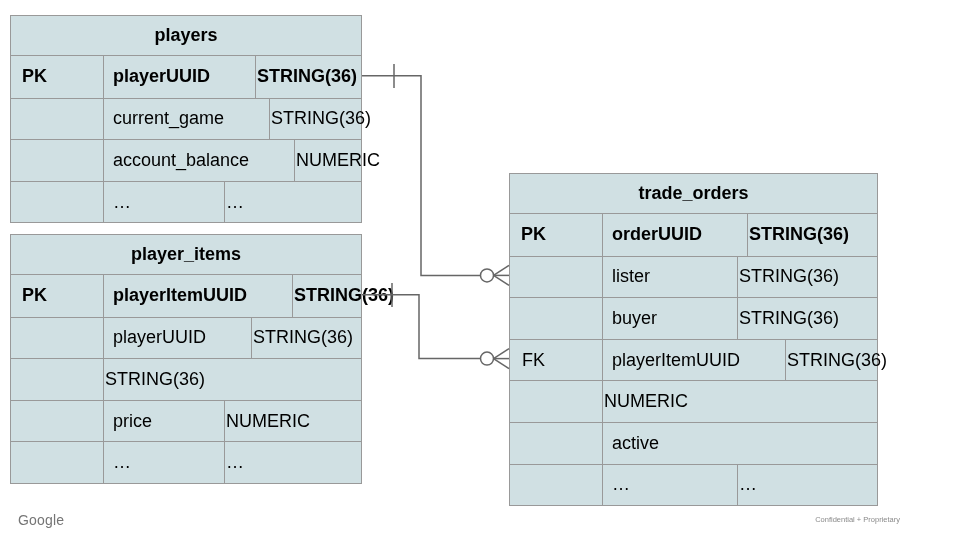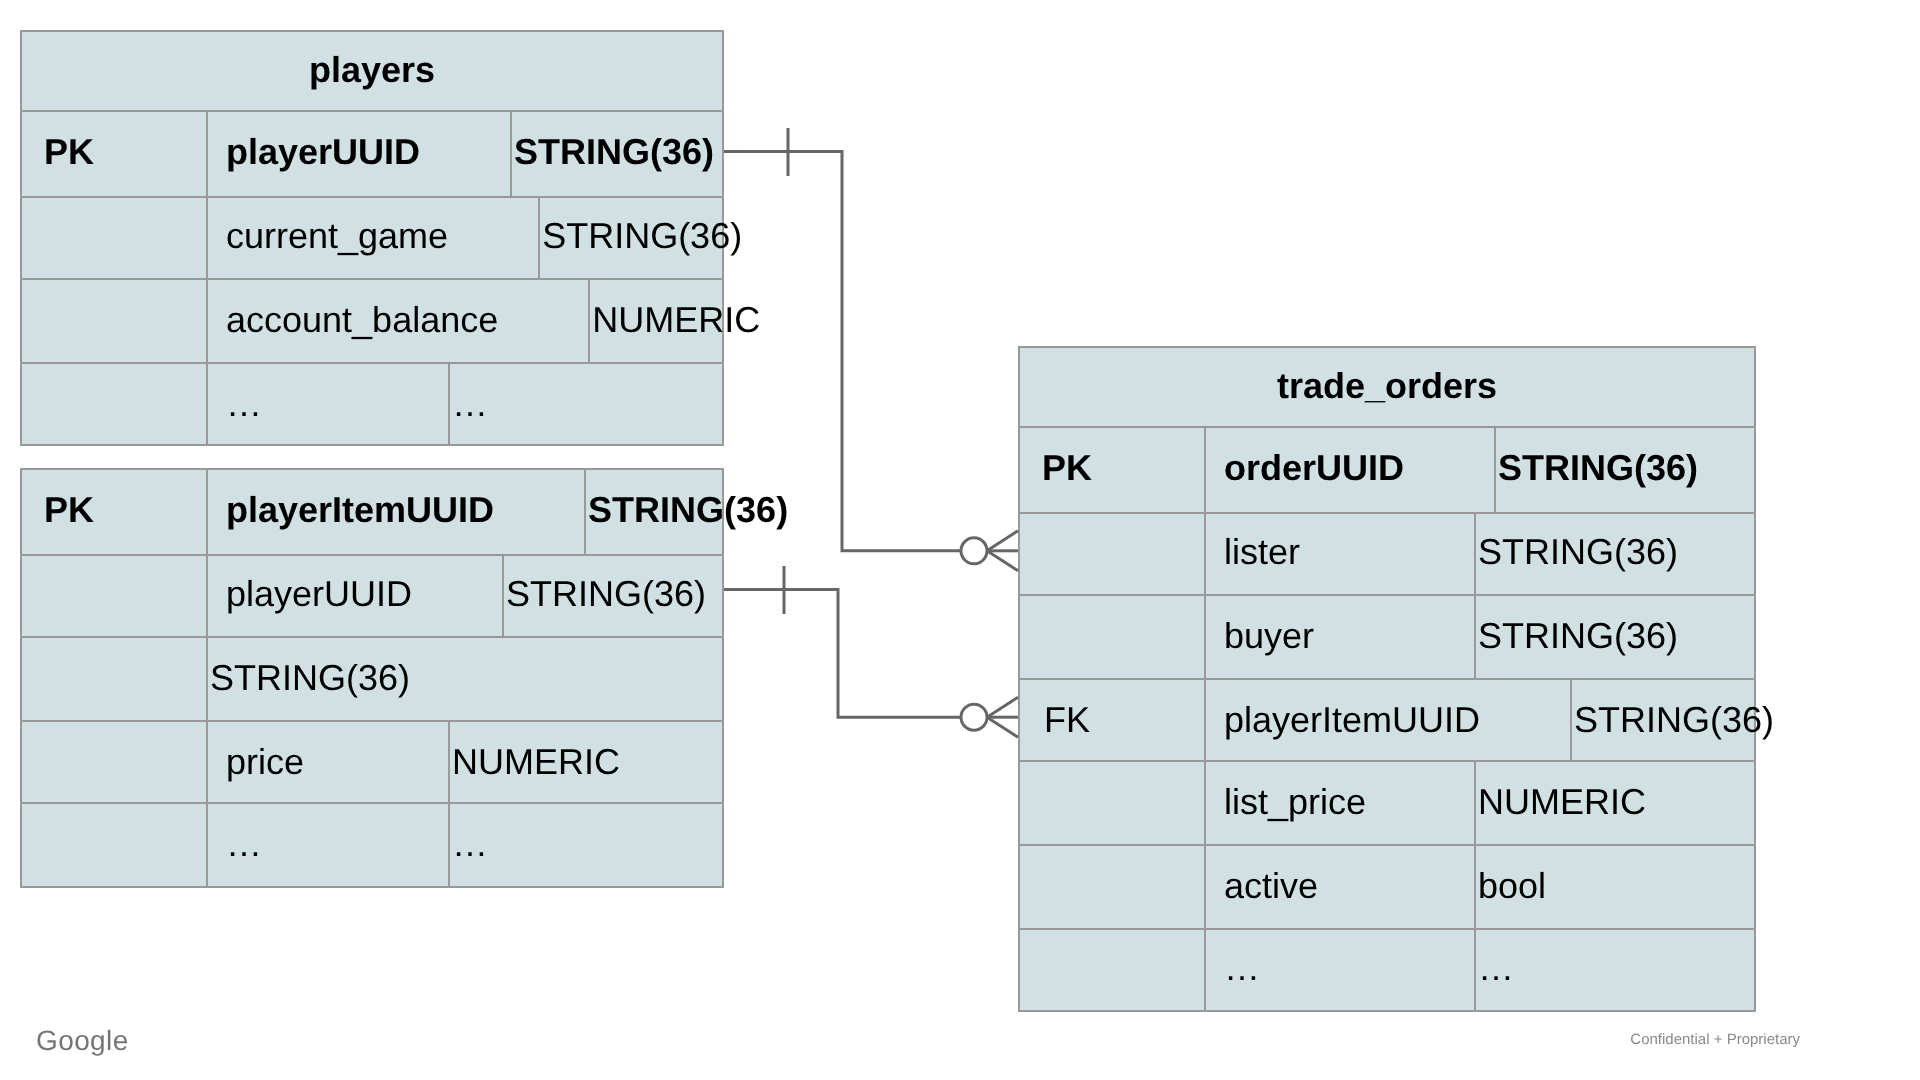--- a/index.html
+++ b/index.html
@@ -128,20 +128,21 @@
         <div class="cell type">NUMERIC</div>
       </div>
       <div class="tbl-row">
         <div class="cell key"></div>
         <div class="cell name">…</div>
         <div class="cell type">…</div>
       </div>
     </div>
 
   <div class="erd-table t-player-items">
+      <div class="tbl-header">player_items</div>
       <div class="tbl-row em">
         <div class="cell key">PK</div>
         <div class="cell name">playerItemUUID</div>
         <div class="cell type">STRING(36)</div>
       </div>
       <div class="tbl-row">
         <div class="cell key"></div>
         <div class="cell name">playerUUID</div>
         <div class="cell type">STRING(36)</div>
       </div>
@@ -178,27 +179,25 @@
         <div class="cell name">buyer</div>
         <div class="cell type">STRING(36)</div>
       </div>
       <div class="tbl-row">
         <div class="cell key">FK</div>
         <div class="cell name">playerItemUUID</div>
         <div class="cell type">STRING(36)</div>
       </div>
       <div class="tbl-row">
         <div class="cell key"></div>
-        <div class="cell name">list_price</div>
         <div class="cell type">NUMERIC</div>
       </div>
       <div class="tbl-row">
         <div class="cell key"></div>
         <div class="cell name">active</div>
-        <div class="cell type">bool</div>
       </div>
       <div class="tbl-row">
         <div class="cell key"></div>
         <div class="cell name">…</div>
         <div class="cell type">…</div>
       </div>
     </div>
 
   <svg class="connectors" width="960" height="540" viewBox="0 0 960 540">
 

